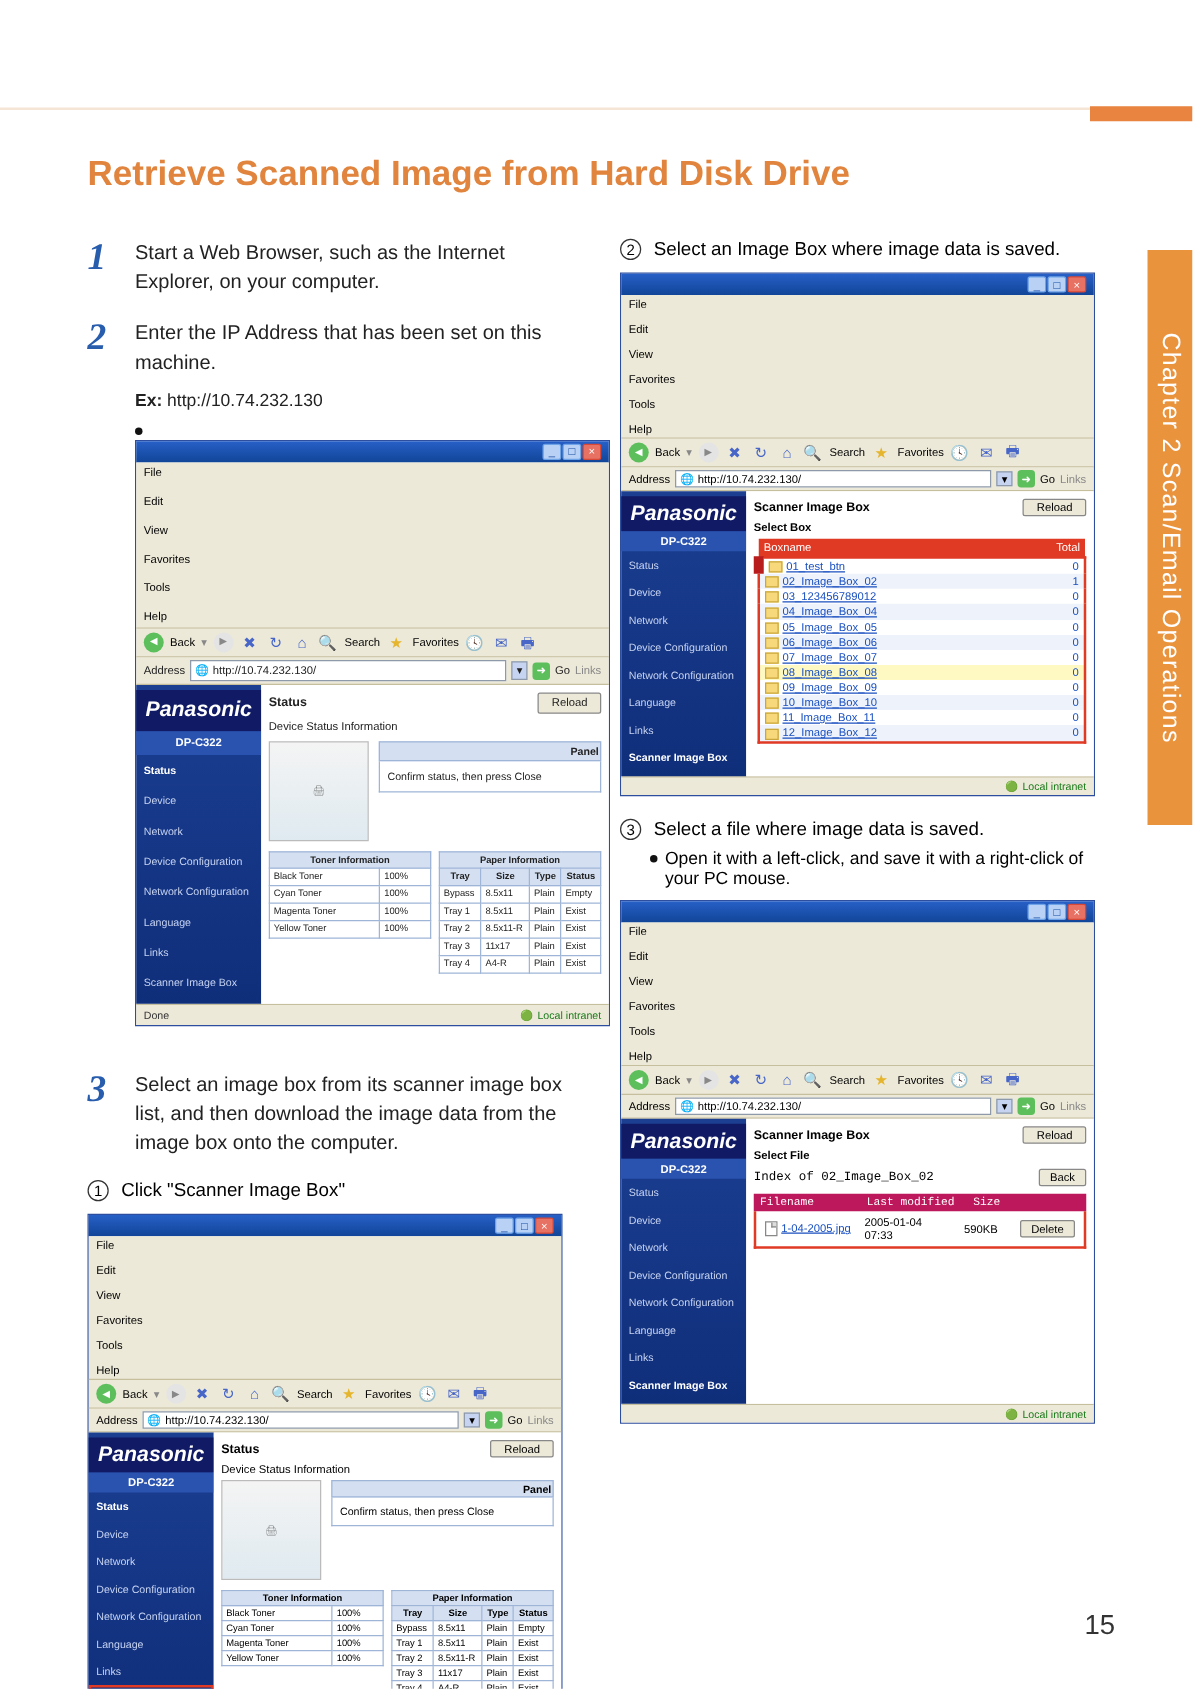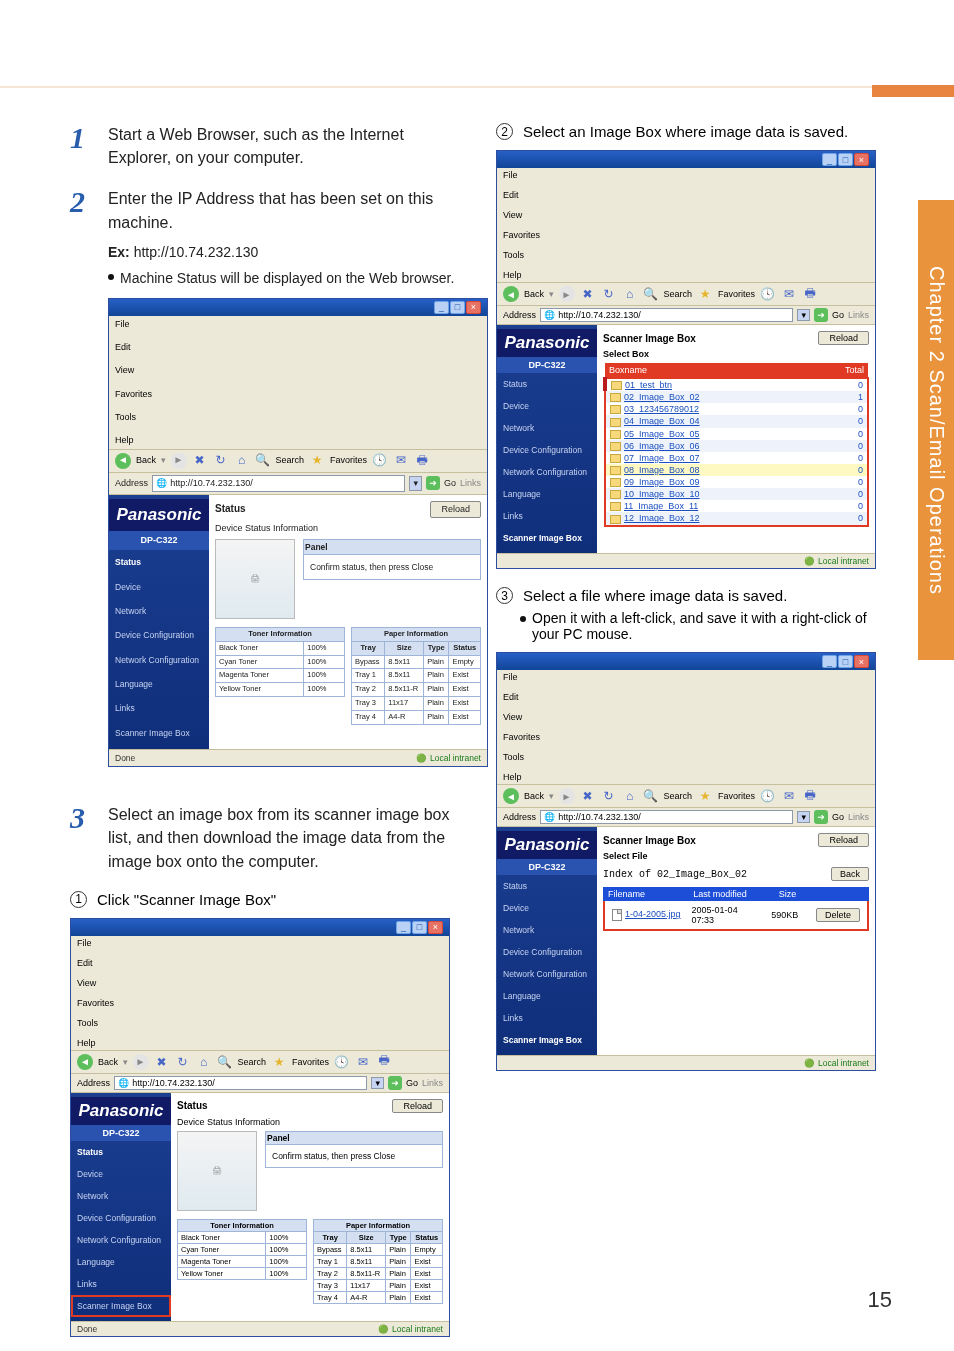--- a/index.html
+++ b/index.html
@@ -99,39 +99,39 @@
   .sidebar .snav.sel{color:#fff;font-weight:bold;}
   .sidebar .snav.hl{border:2px solid #e03a24;padding:4px;}
   .main-panel{flex:1;background:#fff;padding:6px;}
   .mp-head{display:flex;justify-content:space-between;align-items:center;margin-bottom:4px;}
   .mp-head .mp-title{font-weight:bold;font-size:10px;}
   .reload-btn{border:1px solid #888;background:#ece9d8;padding:1px 10px;font-size:9px;border-radius:2px;}
   .mp-sub{font-size:9px;margin-bottom:4px;}
   .status-content{display:flex;gap:8px;align-items:flex-start;}
   .device-img{width:80px;height:80px;background:linear-gradient(#f4f4f4,#dfeaf0);border:1px solid #bbb;display:flex;align-items:center;justify-content:center;color:#888;font-size:8px;}
   .panel-box{flex:1;}
-  .panel-box .ph{background:#d4e0f2;border:1px solid #9fb5d8;text-align:left;font-weight:bold;font-size:8.5px;padding:1px;}
+  .panel-box .ph{background:#d4e0f2;border:1px solid #9fb5d8;text-align:right;font-weight:bold;font-size:8.5px;padding:1px;}
   .panel-box .pmsg{border:1px solid #9fb5d8;border-top:0;padding:6px;font-size:8.5px;}
   .info-row{display:flex;gap:6px;margin-top:8px;}
   .info-tbl{border-collapse:collapse;font-size:7.5px;width:100%;}
   .info-tbl th{background:#d4e0f2;border:1px solid #9fb5d8;padding:1px 3px;font-weight:bold;}
   .info-tbl td{border:1px solid #9fb5d8;padding:1px 3px;}
   .toner-info,.paper-info{flex:1;}
   .ie-status{background:#ece9d8;border-top:1px solid #c6bf9e;padding:2px 6px;display:flex;justify-content:space-between;align-items:center;font-size:8.5px;color:#333;}
   .zone{display:flex;align-items:center;gap:3px;color:#1a7a1a;}
 
   .box-table{border-collapse:collapse;width:100%;font-size:9px;}
   .box-table th{background:#e03a24;color:#fff;padding:2px 4px;text-align:left;font-weight:normal;}
   .box-table td{padding:1px 4px;color:#1a50c0;}
   .box-table td a{color:#1a50c0;text-decoration:underline;}
   .box-table td.tot{text-align:right;}
   .folder-ic{width:11px;height:9px;background:#f7d87a;border:1px solid #caa83d;display:inline-block;vertical-align:middle;margin-right:3px;}
   .red-frame{border:2px solid #e03a24;padding:2px;}
 
-  .file-hdr{background:#1d4ed8;color:#fff;display:flex;font-size:9px;}
+  .file-hdr{background:#be185d;color:#fff;display:flex;font-size:9px;font-family:Liberation Mono, monospace;}
   .file-hdr div{padding:2px 5px;}
   .file-row{display:flex;font-size:9px;align-items:center;}
   .file-row div{padding:2px 5px;}
   .page-ic{width:10px;height:12px;background:#fff;border:1px solid #888;display:inline-block;vertical-align:middle;margin-right:3px;position:relative;}
   .page-ic::after{content:"";position:absolute;top:0;right:0;width:3px;height:3px;background:#ddd;border-left:1px solid #888;border-bottom:1px solid #888;}
   .del-btn,.back-btn{border:1px solid #888;background:#ece9d8;padding:1px 8px;font-size:9px;border-radius:2px;}
   .idx-label{font-size:10px;font-family:"Courier New",monospace;}
 
   .side-tab{
     position:absolute;
@@ -158,41 +158,41 @@
 <body>
 
 <div class="page">
   <div class="header-strip"></div>
 
   <div class="side-tab">Chapter 2  Scan/Email Operations</div>
 
   <div class="content-wrap">
     <div class="orange-bar"></div>
 
+    <h1 class="title">Retrieve Scanned Image from Hard Disk Drive</h1>
 
     <div class="cols">
 
       <div class="col">
 
         <div class="step">
           <div class="step-num">1</div>
           <div class="step-body">Start a Web Browser, such as the Internet Explorer, on your computer.</div>
         </div>
 
         <div class="step">
           <div class="step-num">2</div>
           <div class="step-body">
             <div>Enter the IP Address that has been set on this machine.</div>
             <div class="sub">
               <span class="ex-label">Ex:</span>
               <span>http://10.74.232.130</span>
             </div>
             <div class="bullet-line">
               <span class="bullet-dot"></span>
-              <span style="font-size:14px;">Machine Status will be displayed on the Web browser.</span>
             </div>
 
             <div class="ie-window">
               <div class="win-title">
                 <span>&nbsp;</span>
                 <span class="spacer"></span>
                 <div class="win-btns">
                   <div class="win-btn">_</div>
                   <div class="win-btn">□</div>
                   <div class="win-btn close">×</div>
@@ -577,21 +577,21 @@
               <div class="mp-sub" style="font-weight:bold;">Select Box</div>
               <table class="box-table">
                 <tbody>
                     <tr>
                       <th>Boxname</th>
                       <th style="text-align:right">Total</th>
                     </tr>
                 </tbody>
                   <tbody class="red-frame-body">
                 <tr>
-                      <td style="border-left:4px solid #b91c1c;border-top:2px solid #e03a24;"><span class="folder-ic"></span><a>01_test_btn</a></td>
+                      <td style="border-left:8px solid #b91c1c;border-top:2px solid #e03a24;"><span class="folder-ic"></span><a>01_test_btn</a></td>
                       <td class="tot" style="border-right:2px solid #e03a24;border-top:2px solid #e03a24;">0</td>
                     </tr>
                 <tr style="background:#eef3fb">
                       <td style="border-left:2px solid #e03a24;"><span class="folder-ic"></span><a>02_Image_Box_02</a></td>
                       <td class="tot" style="border-right:2px solid #e03a24;">1</td>
                     </tr>
                 <tr>
                       <td style="border-left:2px solid #e03a24;"><span class="folder-ic"></span><a>03_123456789012</a></td>
                       <td class="tot" style="border-right:2px solid #e03a24;">0</td>
                     </tr>

